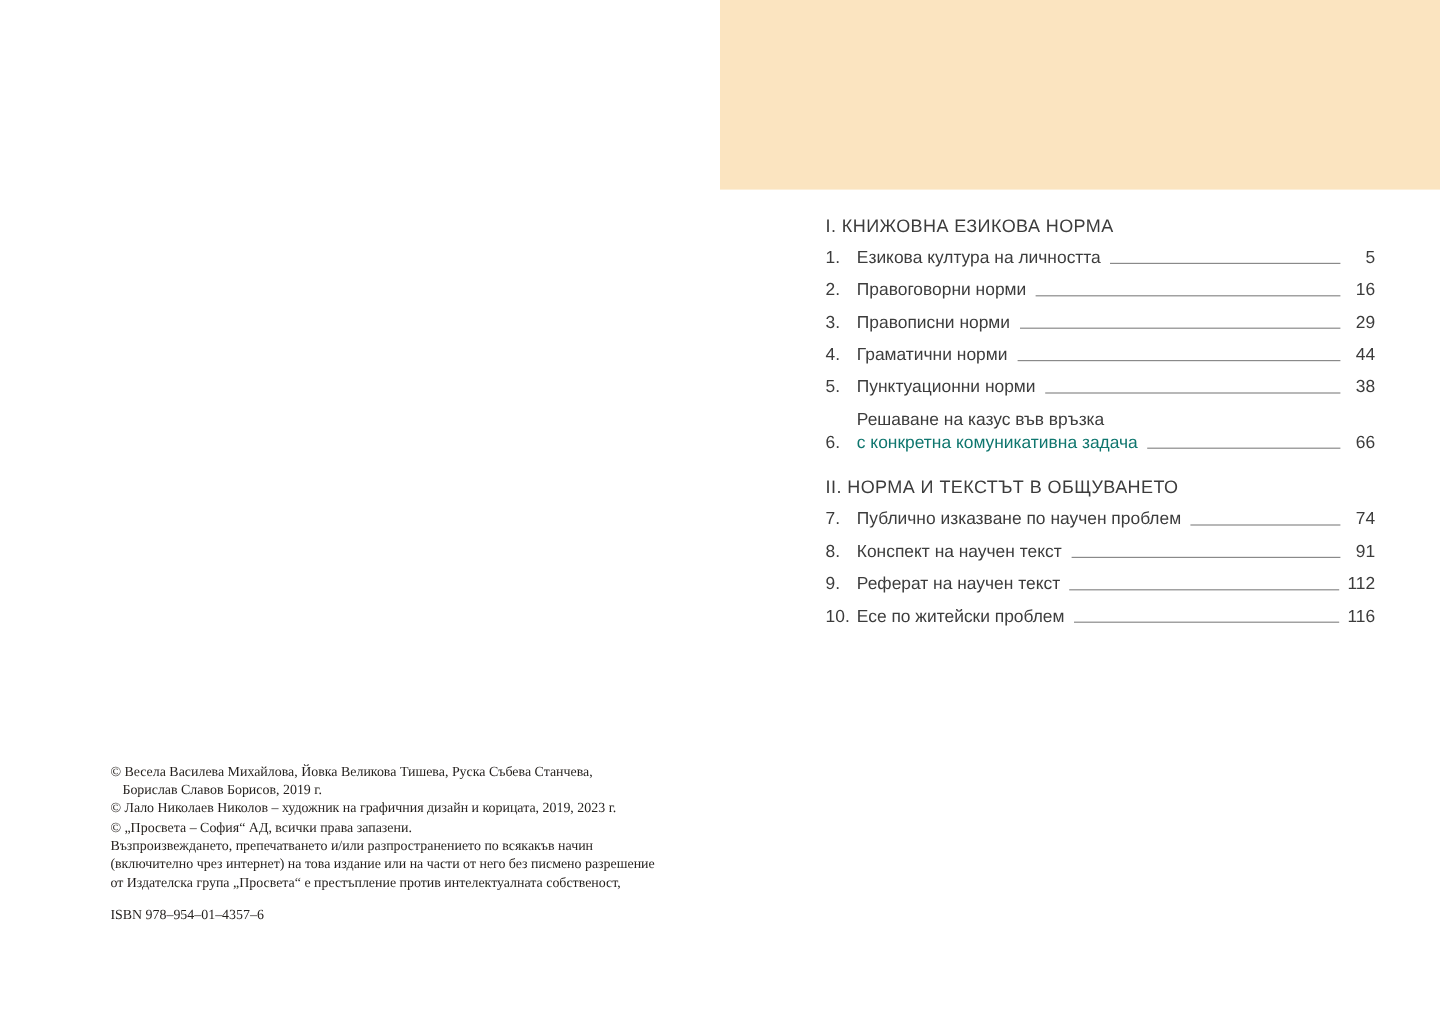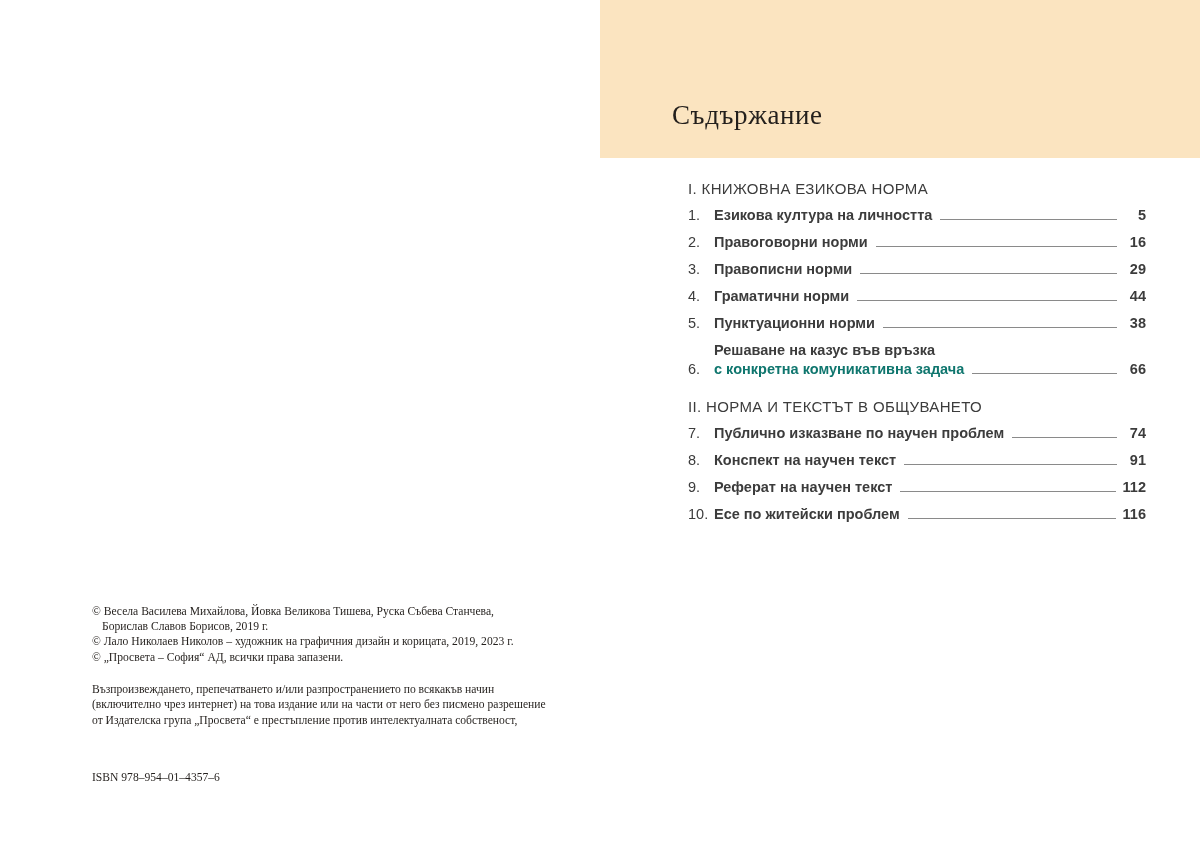--- a/index.html
+++ b/index.html
@@ -91,21 +91,20 @@
   .toc-body {
     flex: 1 1 auto;
     min-width: 0;
     display: flex;
     flex-direction: column;
   }
   .toc-line {
     display: flex;
     align-items: flex-end;
     width: 100%;
-    font-weight: bold;
   }
   .toc-label {
     white-space: nowrap;
     color: #3c3c3c;
   }
   .toc-leader {
     flex: 1 1 auto;
     min-width: 10px;
     border-bottom: 1px solid #8a8a8a;
     margin: 0 7px 5px 8px;
@@ -120,44 +119,43 @@
   }
   .toc-label-cont {
     white-space: nowrap;
     color: #0f766e;
   }
 
   
   .colophon {
     position: absolute;
     left: 92px;
-    top: 604px;
+    top: 636px;
     width: 440px;
     font-family: "Liberation Serif", serif;
     color: #231f1c;
     font-size: 11.6px;
     line-height: 15.2px;
   }
   .copy-line {
     white-space: nowrap;
   }
   .copy-line.indent {
     padding-left: 10px;
   }
   .legal {
-    margin-top: 17px;
     font-family: "Liberation Serif", serif;
     font-size: 11.6px;
     line-height: 15.4px;
     color: #231f1c;
     width: 432px;
   }
   .legal-line { white-space: nowrap; }
   .isbn {
-    margin-top: 42px;
+    margin-top: 12px;
     font-family: "Liberation Serif", serif;
     font-size: 11.6px;
     line-height: 15px;
     color: #231f1c;
     white-space: nowrap;
   }
 </style>
 </head>
 <body>
 
@@ -178,21 +176,20 @@
       </div>
 
       <div class="isbn">ISBN 978–954–01–4357–6</div>
     </div>
 
   </div>
 
   <div class="page page-right">
 
     <div class="header-band"></div>
-    <div class="header-title">Съдържание</div>
 
     <div class="toc">
 
       <div class="toc-section">
         <div class="toc-section-title">I. КНИЖОВНА ЕЗИКОВА НОРМА</div>
         <ul class="toc-list">
 
           <li class="toc-row">
             <span class="toc-num">1.</span>
             <span class="toc-body">

